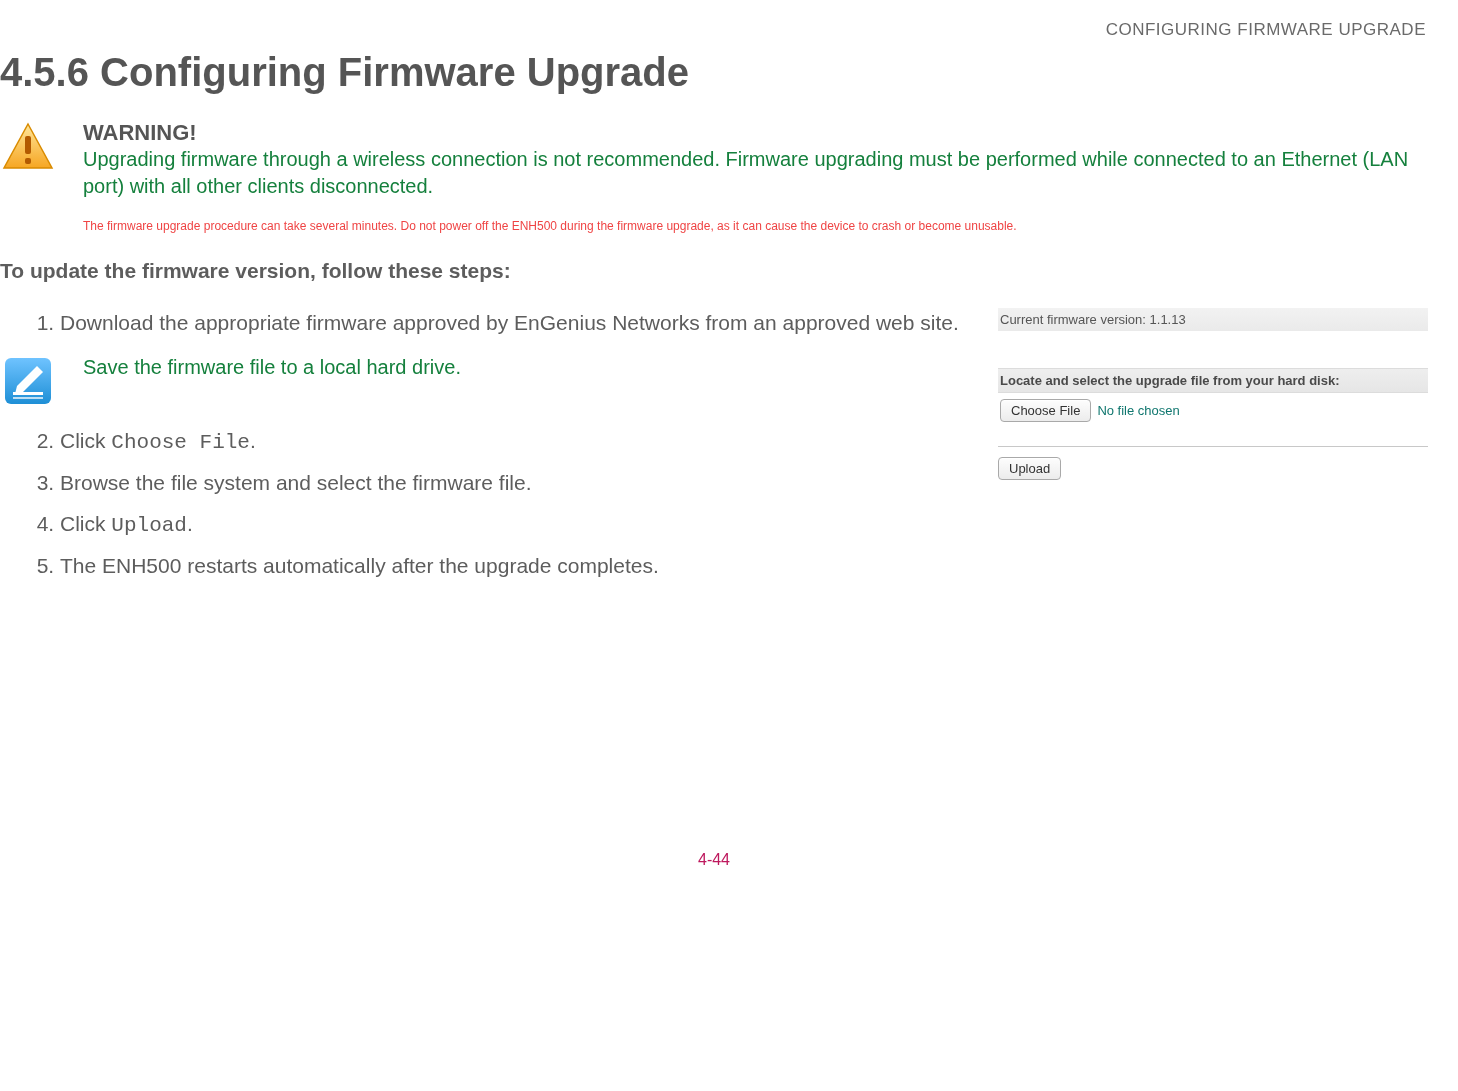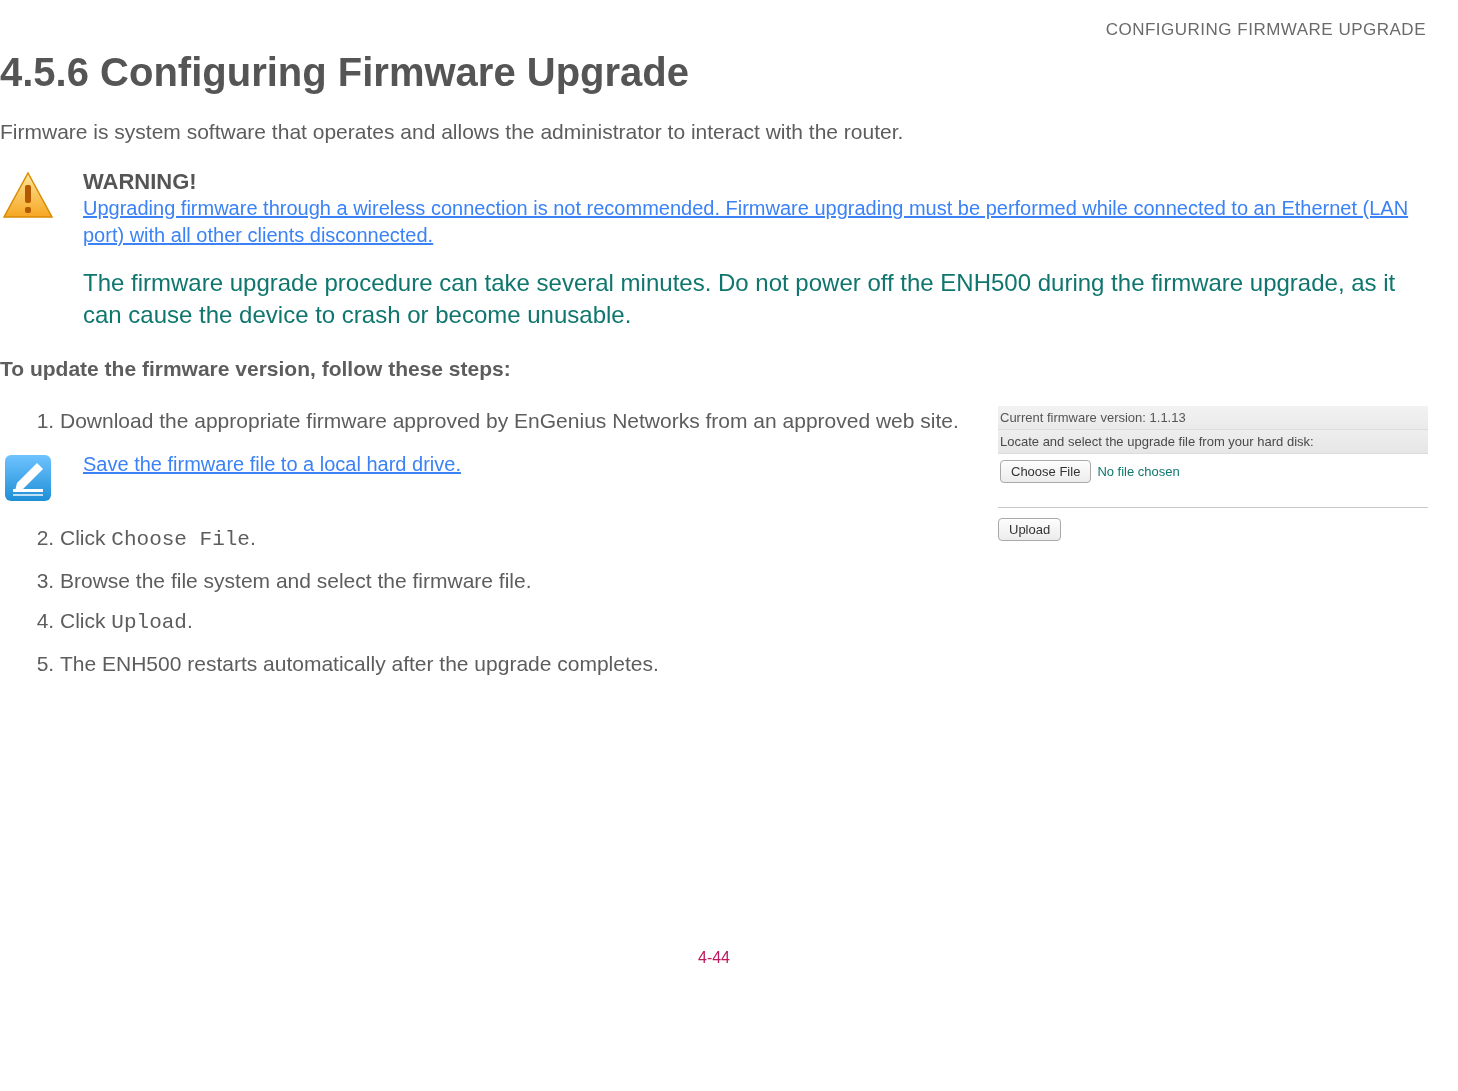--- a/index.html
+++ b/index.html
@@ -50,27 +50,26 @@
   .callout-body {
     flex: 1;
   }
   .callout-title {
     font-size: 22px;
     font-weight: bold;
     color: #555;
   }
   .callout-text {
     font-size: 20px;
-    color: #3b82f6;
+    color: #15803d;
     line-height: 1.35;
-    text-decoration: underline;
   }
   .callout-subtext {
-    font-size: 24px;
-    color: #0f766e;
+    font-size: 12px;
+    color: #ef4444;
     line-height: 1.35;
     margin-top: 18px;
   }
   .steps-intro {
     font-size: 21px;
     color: #5d5d5d;
     margin: 25px 0 15px 0;
     font-weight: bold;
   }
   .two-col {
@@ -126,21 +125,22 @@
   }
   .fw-row.first {
     border-top: 0;
     background: linear-gradient(#f2f2f2,#eaeaea);
     filter: blur(.3px);
   }
   .fw-row.second {
     background: linear-gradient(#eeeeee,#e6e6e6);
     filter: blur(.3px);
     color: #4a4a4a;
-    font-weight: 400;
+    font-weight: 700;
+    margin-top: 37px;
   }
   .fw-file-row {
     padding: 6px 2px;
     display: flex;
     align-items: center;
     gap: 6px;
     border-top: 1px solid #dcdcdc;
     background: #fff;
   }
   .btn {
@@ -171,21 +171,20 @@
 </style>
 </head>
 <body>
 
 <div class="page">
 
   <div class="running-header">CONFIGURING FIRMWARE UPGRADE</div>
 
   <h1 class="section-heading">4.5.6 Configuring Firmware Upgrade</h1>
 
-  <div class="intro">Firmware is system software that operates and allows the administrator to interact with the router.</div>
 
   <div class="callout">
     <div class="icon-slot">
       <svg width="52" height="48" viewBox="0 0 52 48">
         <defs>
           <linearGradient id="triGrad" x1="0" y1="0" x2="0" y2="1">
             <stop offset="0%" stop-color="#ffe69a"></stop>
             <stop offset="100%" stop-color="#f6a623"></stop>
           </linearGradient>
         </defs>

